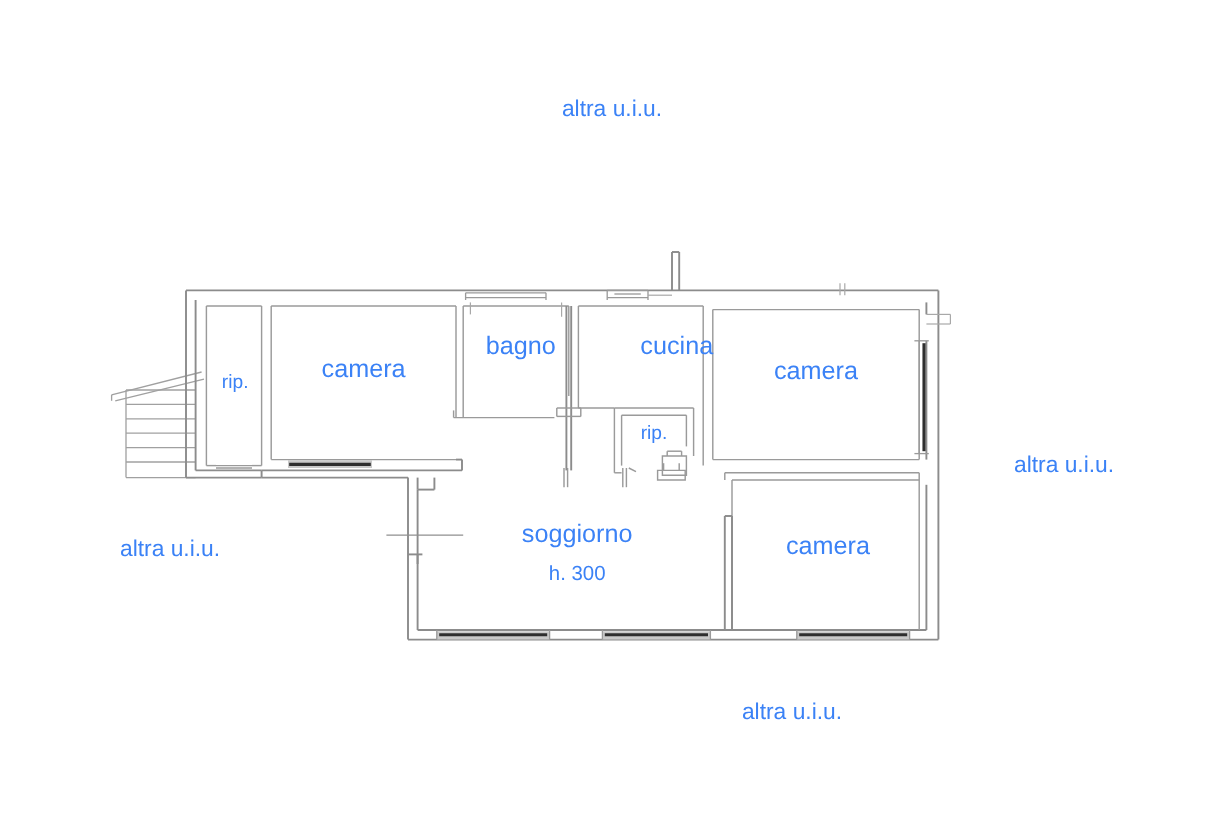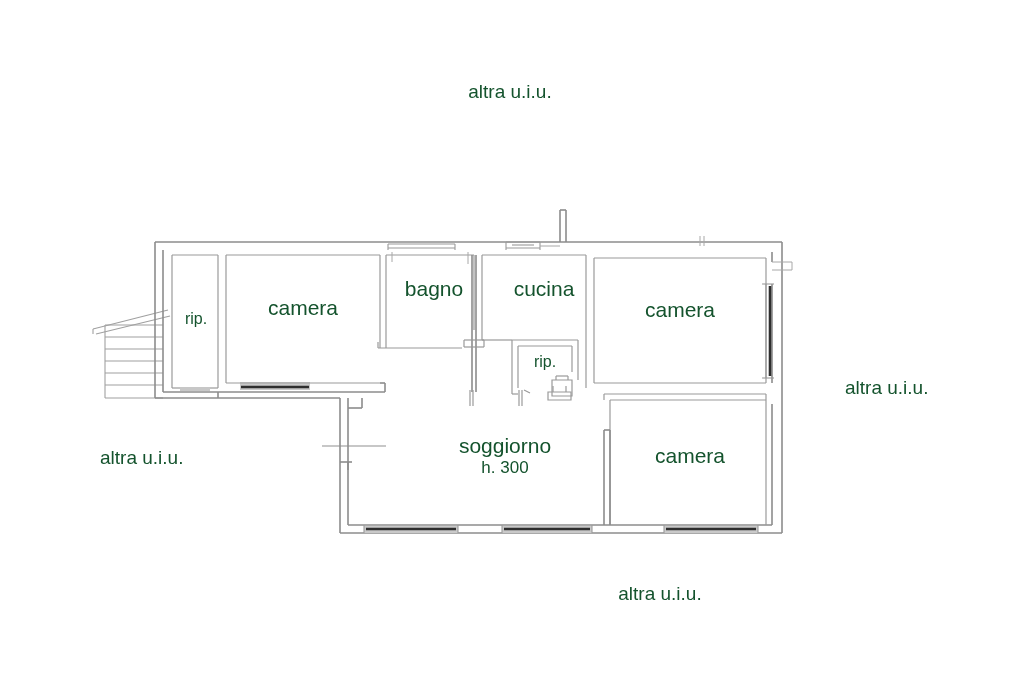--- a/index.html
+++ b/index.html
@@ -37,31 +37,31 @@
   .win-dark  { fill: none; stroke: #2e2e2e; stroke-width: 2.6; }
   .win-line  { fill: none; stroke: #9a9a9a; stroke-width: 1.1; }
   .sill      { fill: #c9c9c9; stroke: none; }
   .fixture   { fill: none; stroke: #9a9a9a; stroke-width: 1.2; }
   .doormark  { fill: none; stroke: #8f8f8f; stroke-width: 1.1; }
 
   .room-label,
   .ext-label {
     position: absolute;
     white-space: nowrap;
-    color: #14532d;
+    color: #3b82f6;
     font-family: "Liberation Sans", sans-serif;
     line-height: 1.1;
     text-align: center;
   }
   .room-label { font-size: 21px; }
   .room-label.small { font-size: 16px; }
   .sub-label {
     display: block;
     font-size: 17px;
-    margin-top: 2px;
+    margin-top: 12px;
   }
   .ext-label { font-size: 19px; }
 </style>
 </head>
 <body>
 
 <div id="plan-root">
 
   <svg id="floorplan" viewBox="0 0 1024 682">
 
@@ -260,29 +260,29 @@
     </g>
 
   </svg>
 
   <div class="room-label small" style="left:172px; top:310px; width:48px;">rip.</div>
 
   <div class="room-label" style="left:226px; top:296px; width:154px;">camera</div>
 
   <div class="room-label" style="left:386px; top:277px; width:96px;">bagno</div>
 
-  <div class="room-label" style="left:492px; top:277px; width:104px;">cucina</div>
+  <div class="room-label" style="left:512px; top:277px; width:104px;">cucina</div>
 
   <div class="room-label small" style="left:518px; top:353px; width:54px;">rip.</div>
 
   <div class="room-label" style="left:594px; top:298px; width:172px;">camera</div>
 
   <div class="room-label" style="left:612px; top:444px; width:156px;">camera</div>
 
-  <div class="room-label" style="left:406px; top:434px; width:198px;">
+  <div class="room-label" style="left:382px; top:434px; width:198px;">
     <span>soggiorno</span>
     <span class="sub-label">h. 300</span>
   </div>
 
   <div class="ext-label" style="left:420px; top:82px; width:180px; text-align:center;">altra u.i.u.</div>
 
   <div class="ext-label" style="left:845px; top:378px; width:160px; text-align:left;">altra u.i.u.</div>
 
   <div class="ext-label" style="left:100px; top:448px; width:160px; text-align:left;">altra u.i.u.</div>
 

